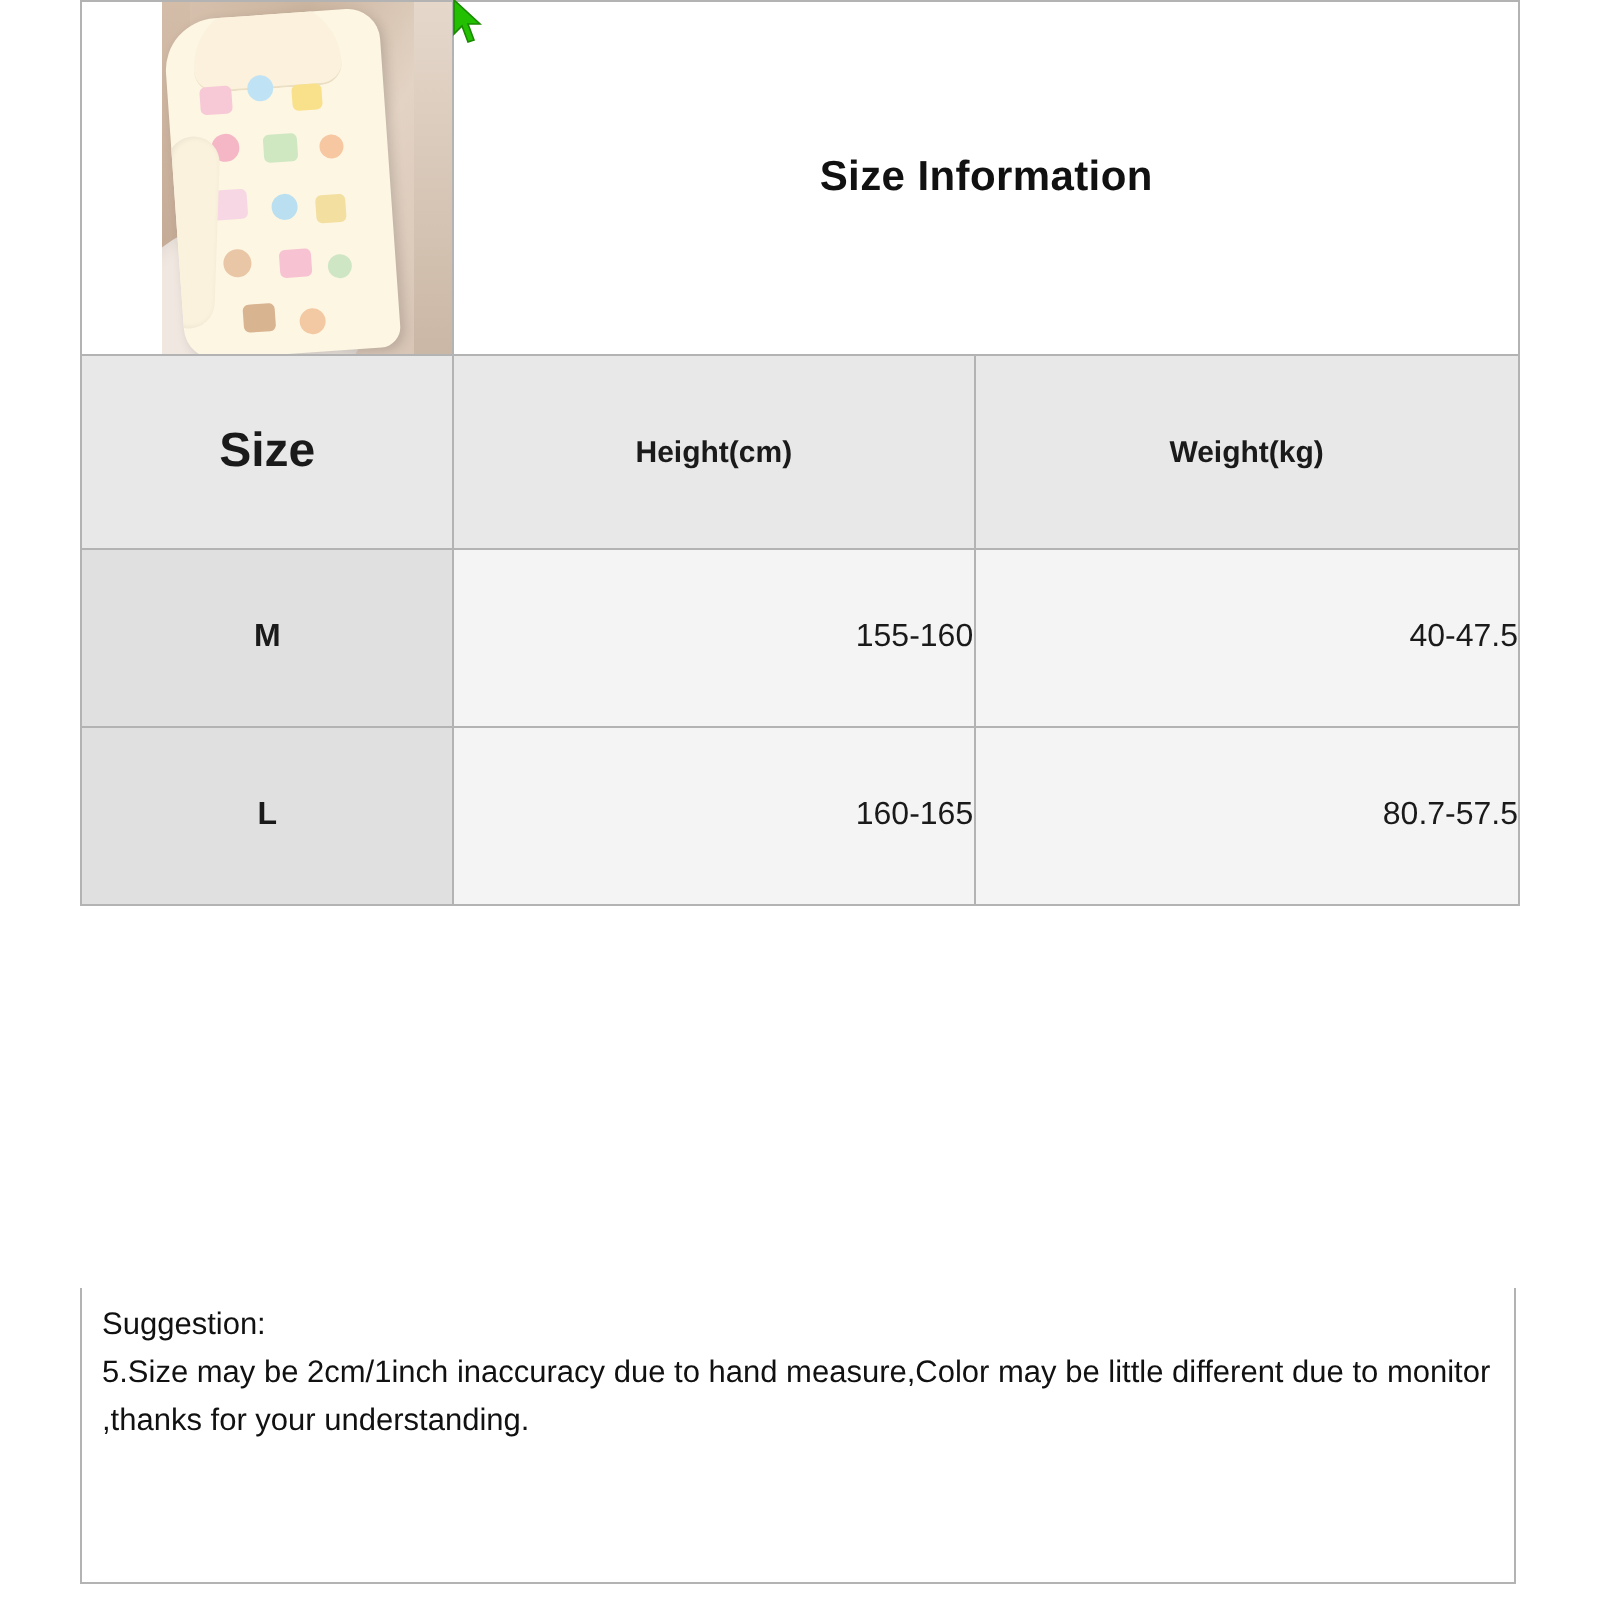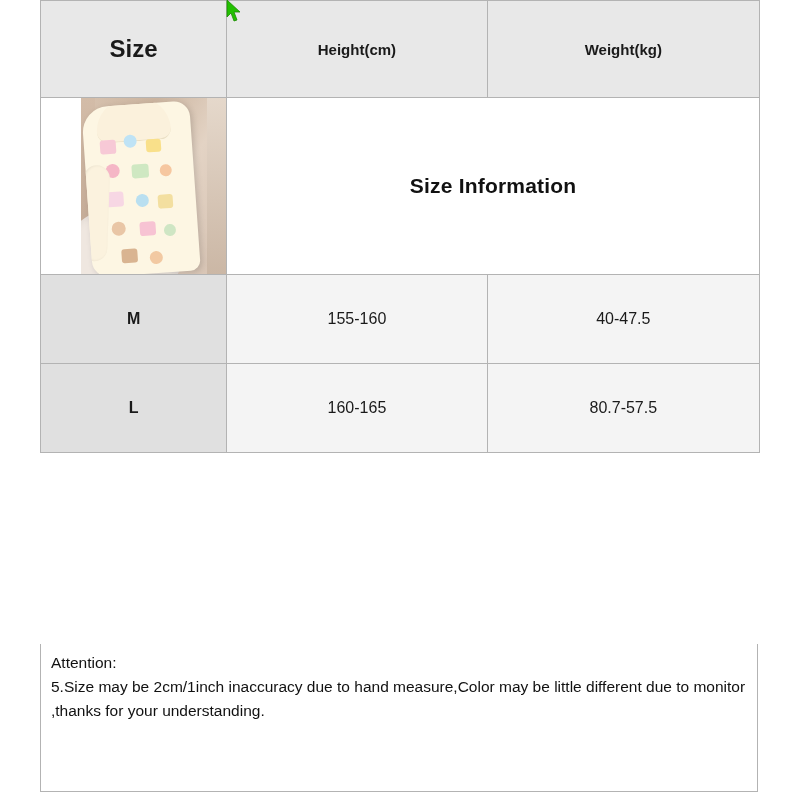--- a/index.html
+++ b/index.html
@@ -167,21 +167,21 @@
   
   .row-label {
     background: #e0e0e0;
     text-align: center;
     font-size: 16px;
     font-weight: bold;
     height: 88px;
   }
   .row-val {
     background: #f4f4f4;
-    text-align: center;
+    text-align: right;
     font-size: 16px;
     height: 88px;
     color: #1a1a1a;
   }
 
   
   .attention {
     position: absolute;
     left: 40px;
     top: 644px;
@@ -206,26 +206,20 @@
 
 <div class="page">
 
   <table class="size-table">
     <colgroup>
       <col style="width:186px">
       <col style="width:260px">
       <col style="width:272px">
     </colgroup>
     <tbody>
-      <tr>
-        <td class="hdr hdr-size">Size</td>
-        <td class="hdr hdr-col">Height(cm)</td>
-        <td class="hdr hdr-col">Weight(kg)</td>
-      </tr>
-
       <tr>
         <td class="img-cell">
           <div class="photo">
             <div class="strip-left"></div>
             <div class="strip-right"></div>
             <div class="pillow"></div>
             <div class="garment">
               <div class="hood"></div>
               <div class="sq" style="left:16px;top:34px;width:16px;height:14px;background:#f7c9d6;"></div>
               <div class="dot" style="left:40px;top:30px;width:13px;height:13px;background:#bfe3f5;"></div>
@@ -244,34 +238,40 @@
               <div class="sleeve"></div>
             </div>
           </div>
         </td>
         <td class="title-cell" colspan="2">
           <span class="title-text">Size Information</span>
         </td>
       </tr>
 
       <tr>
+        <td class="hdr hdr-size">Size</td>
+        <td class="hdr hdr-col">Height(cm)</td>
+        <td class="hdr hdr-col">Weight(kg)</td>
+      </tr>
+
+      <tr>
         <td class="row-label">M</td>
         <td class="row-val">155-160</td>
         <td class="row-val">40-47.5</td>
       </tr>
       <tr>
         <td class="row-label">L</td>
         <td class="row-val">160-165</td>
         <td class="row-val">80.7-57.5</td>
       </tr>
     </tbody>
   </table>
 
   <div class="attention">
-    <p>Attention:</p>
+    <p>Suggestion:</p>
     <p>5.Size may be 2cm/1inch inaccuracy due to hand measure,Color may be little different due to monitor ,thanks for your understanding.</p>
   </div>
 
   <svg class="cursor" viewBox="0 0 16 22">
     <polygon points="1,0 1,17 5,13 8,21 11,20 8,12 14,12" fill="#22c000" stroke="#1a8a00" stroke-width="0.8"></polygon>
   </svg>
 
 </div>
 
 </body></html>

